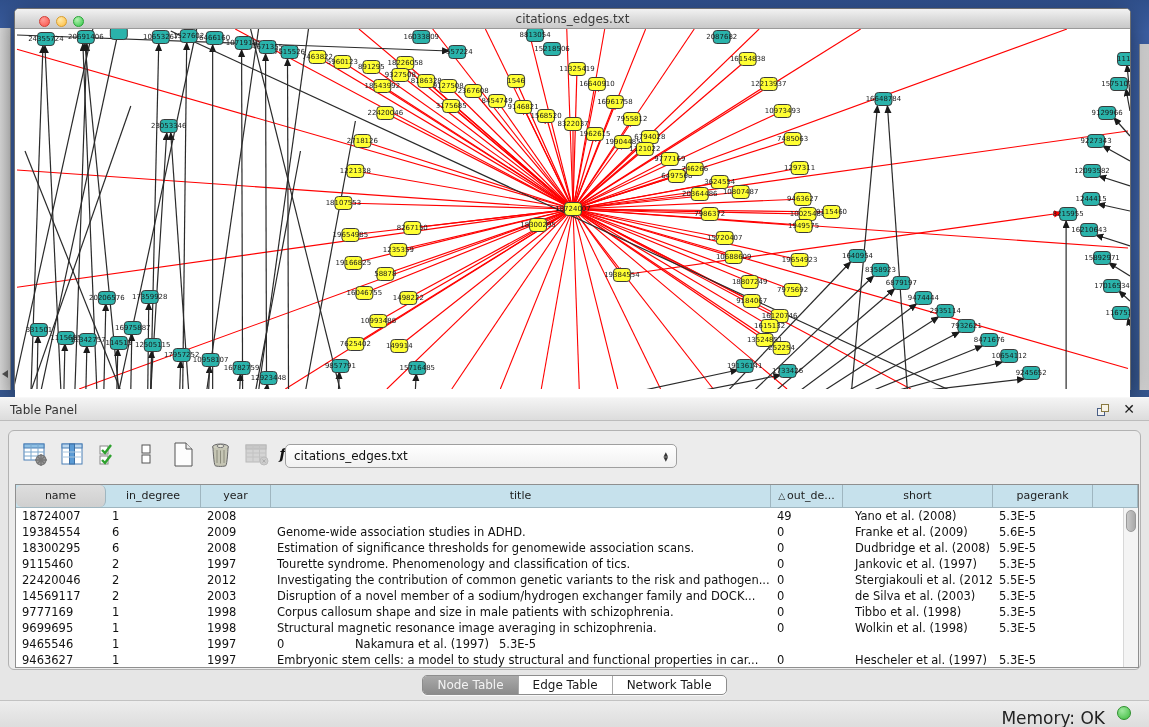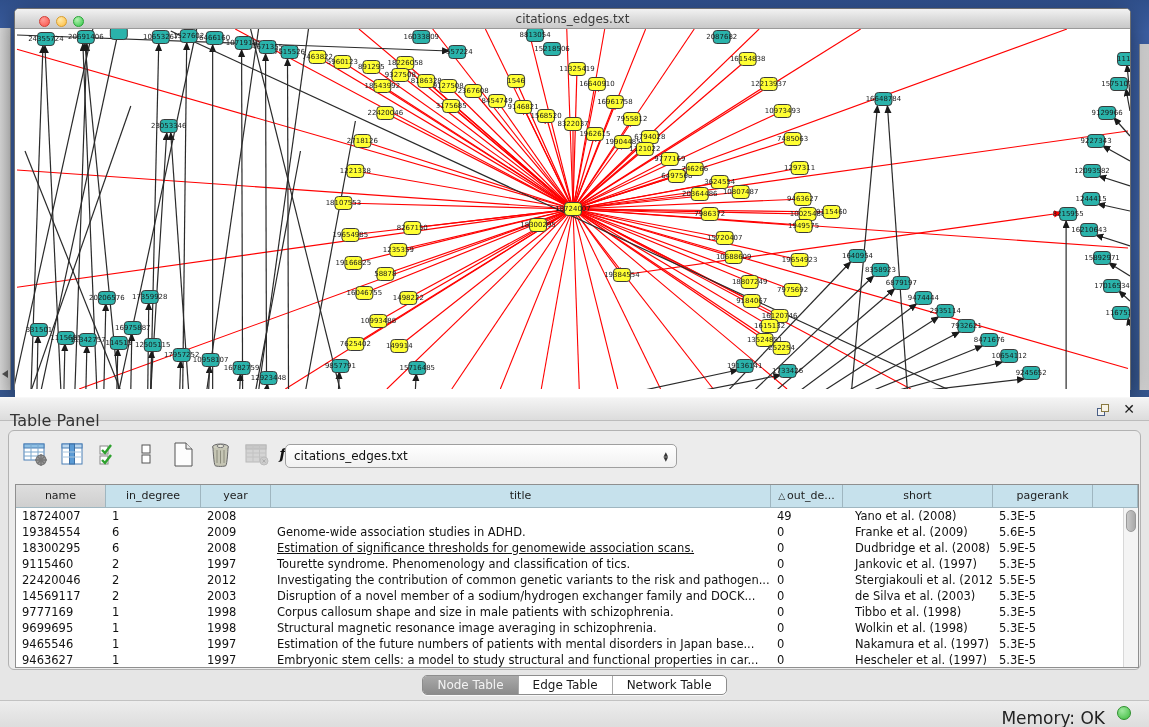--- a/index.html
+++ b/index.html
@@ -32,21 +32,21 @@
   .canvas-wrap { position:relative; width:1115px; height:461px; background:#fff; overflow:hidden; }
   svg text { font-family:"DejaVu Sans",sans-serif; }
   .resize-grip { position:absolute; right:2px; bottom:2px; width:16px; height:16px;
     background:repeating-linear-gradient(135deg,transparent 0 3px,#b0b0b0 3px 4px); }
 
   
   .table-panel { position:absolute; left:0; top:397px; width:1149px; height:330px;
     background:#e6e6e6; }
   .panel-header { height:24px; background:linear-gradient(180deg,#f4f4f4,#dcdcdc);
     border-top:1px solid #f8f8f8; border-bottom:1px solid #bcbcbc; position:relative; }
-  .panel-title { position:absolute; left:10px; top:5px; font-size:16px; color:#333;margin-top:8px; }
+  .panel-title { position:absolute; left:10px; top:5px; font-size:12px; color:#333; }
   .float-icon { position:absolute; right:40px; top:6px; width:12px; height:12px; }
   .float-icon .sq1 { position:absolute; left:0; bottom:0; width:8px; height:8px; border:1px solid #4a5f86; background:#f2f2f2; }
   .float-icon .sq2 { position:absolute; right:0; top:0; width:8px; height:8px; border:1px solid #8a7a42; background:#f7f4e8; }
   .close-icon { position:absolute; right:14px; top:3px; font-size:14px; font-weight:bold; color:#1c1c1c; cursor:default; }
 
   .panel-body-frame { position:absolute; left:8px; top:33px; width:1133px; height:240px;
     border:1px solid #b2b2b2; border-radius:6px; background:#ececec; }
 
   .toolbar { position:absolute; left:22px; top:40px; height:34px; display:flex; align-items:center; gap:11px; }
   .tb-icon { width:26px; height:28px; display:flex; align-items:center; justify-content:center; }
@@ -595,21 +595,21 @@
   <div class="combo">
     <span class="val">citations_edges.txt</span>
     <span class="stepper">
         <span>▲</span>
         <span>▼</span>
       </span>
   </div>
 
   <div class="data-table">
     <div class="thead" id="thead">
-        <div class="th gray" style="width: 90px;">name</div>
+        <div class="th gray" style="width: 90px; border-radius: 6px;">name</div>
         <div class="th" style="width: 95px;">in_degree</div>
         <div class="th" style="width: 70px;">year</div>
         <div class="th" style="width: 500px;">title</div>
         <div class="th" style="width: 72px;"><span class="sort-tri">△</span>out_de...</div>
         <div class="th" style="width: 150px;">short</div>
         <div class="th" style="width: 100px;">pagerank</div>
         <div class="th" style="width: 45px;"></div>
       </div>
     <div class="tbody" id="tbody">
         <div class="tr">
@@ -627,21 +627,21 @@
           <div class="td" style="width: 70px;">2009</div>
           <div class="td" style="width: 500px;">Genome-wide association studies in ADHD.</div>
           <div class="td" style="width: 72px;">0</div>
           <div class="td" style="width: 150px; padding-left: 12px;">Franke et al. (2009)</div>
           <div class="td" style="width: 100px;">5.6E-5</div>
         </div>
         <div class="tr">
           <div class="td" style="width: 90px;">18300295</div>
           <div class="td" style="width: 95px;">6</div>
           <div class="td" style="width: 70px;">2008</div>
-          <div class="td" style="width: 500px; text-decoration: underline;">Estimation of significance thresholds for genomewide association scans.</div>
+          <div class="td" style="width: 500px;">Estimation of significance thresholds for genomewide association scans.</div>
           <div class="td" style="width: 72px;">0</div>
           <div class="td" style="width: 150px; padding-left: 12px;">Dudbridge et al. (2008)</div>
           <div class="td" style="width: 100px;">5.9E-5</div>
         </div>
         <div class="tr">
           <div class="td" style="width: 90px;">9115460</div>
           <div class="td" style="width: 95px;">2</div>
           <div class="td" style="width: 70px;">1997</div>
           <div class="td" style="width: 500px;">Tourette syndrome. Phenomenology and classification of tics.</div>
           <div class="td" style="width: 72px;">0</div>
@@ -681,21 +681,20 @@
           <div class="td" style="width: 70px;">1998</div>
           <div class="td" style="width: 500px;">Structural magnetic resonance image averaging in schizophrenia.</div>
           <div class="td" style="width: 72px;">0</div>
           <div class="td" style="width: 150px; padding-left: 12px;">Wolkin et al. (1998)</div>
           <div class="td" style="width: 100px;">5.3E-5</div>
         </div>
         <div class="tr">
           <div class="td" style="width: 90px;">9465546</div>
           <div class="td" style="width: 95px;">1</div>
           <div class="td" style="width: 70px;">1997</div>
-          <div class="td" style="width: 500px;">Estimation of the future numbers of patients with mental disorders in Japan base...</div>
           <div class="td" style="width: 72px;">0</div>
           <div class="td" style="width: 150px; padding-left: 12px;">Nakamura et al. (1997)</div>
           <div class="td" style="width: 100px;">5.3E-5</div>
         </div>
         <div class="tr">
           <div class="td" style="width: 90px;">9463627</div>
           <div class="td" style="width: 95px;">1</div>
           <div class="td" style="width: 70px;">1997</div>
           <div class="td" style="width: 500px;">Embryonic stem cells: a model to study structural and functional properties in car...</div>
           <div class="td" style="width: 72px;">0</div>

